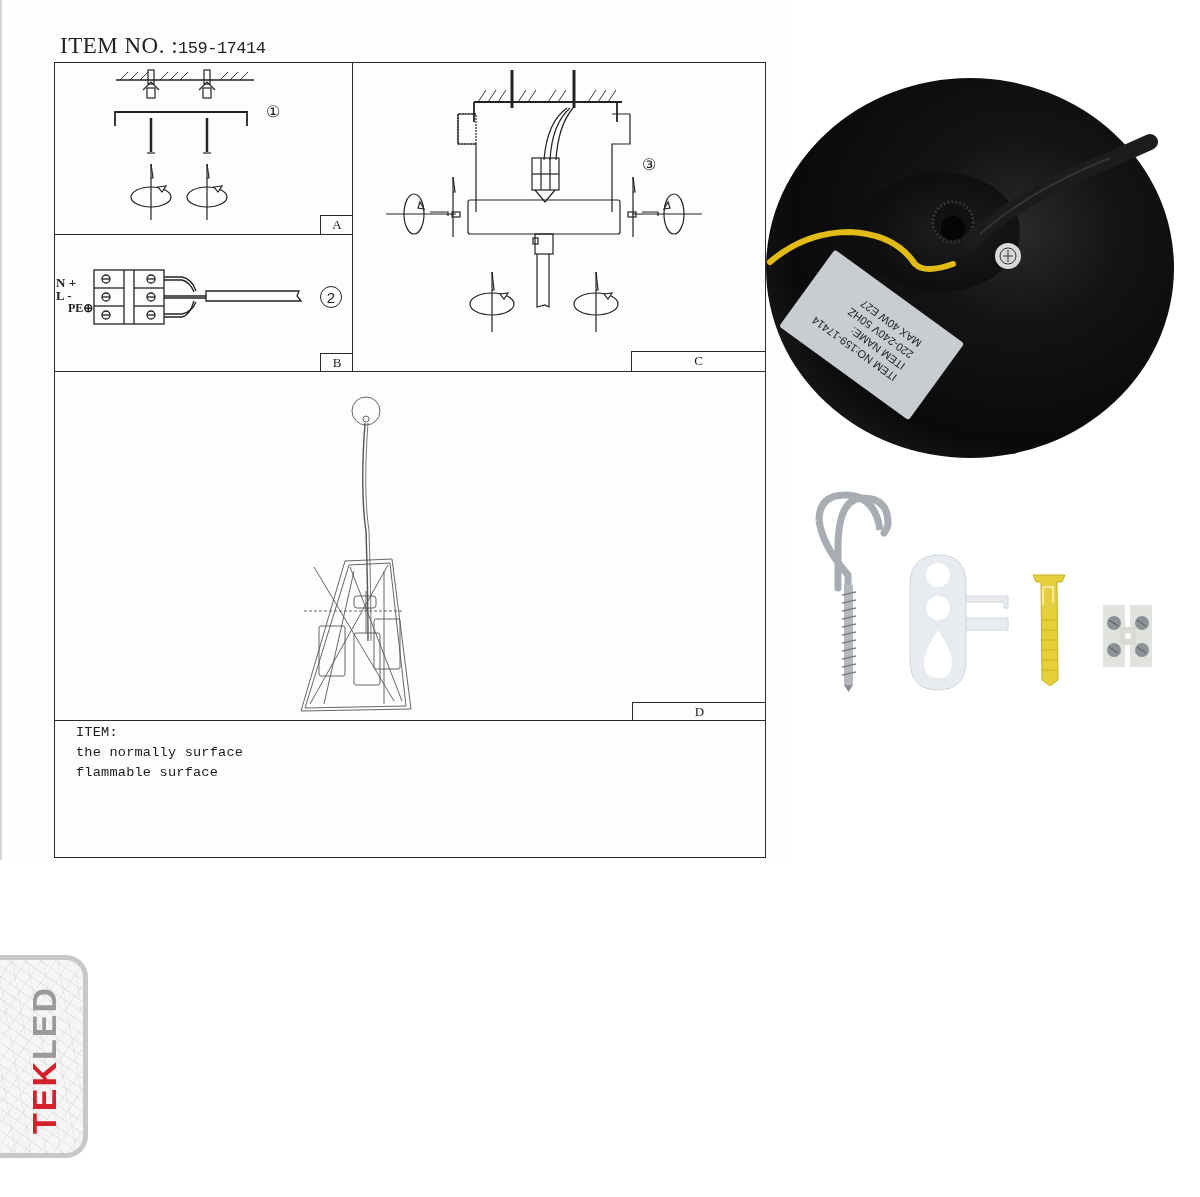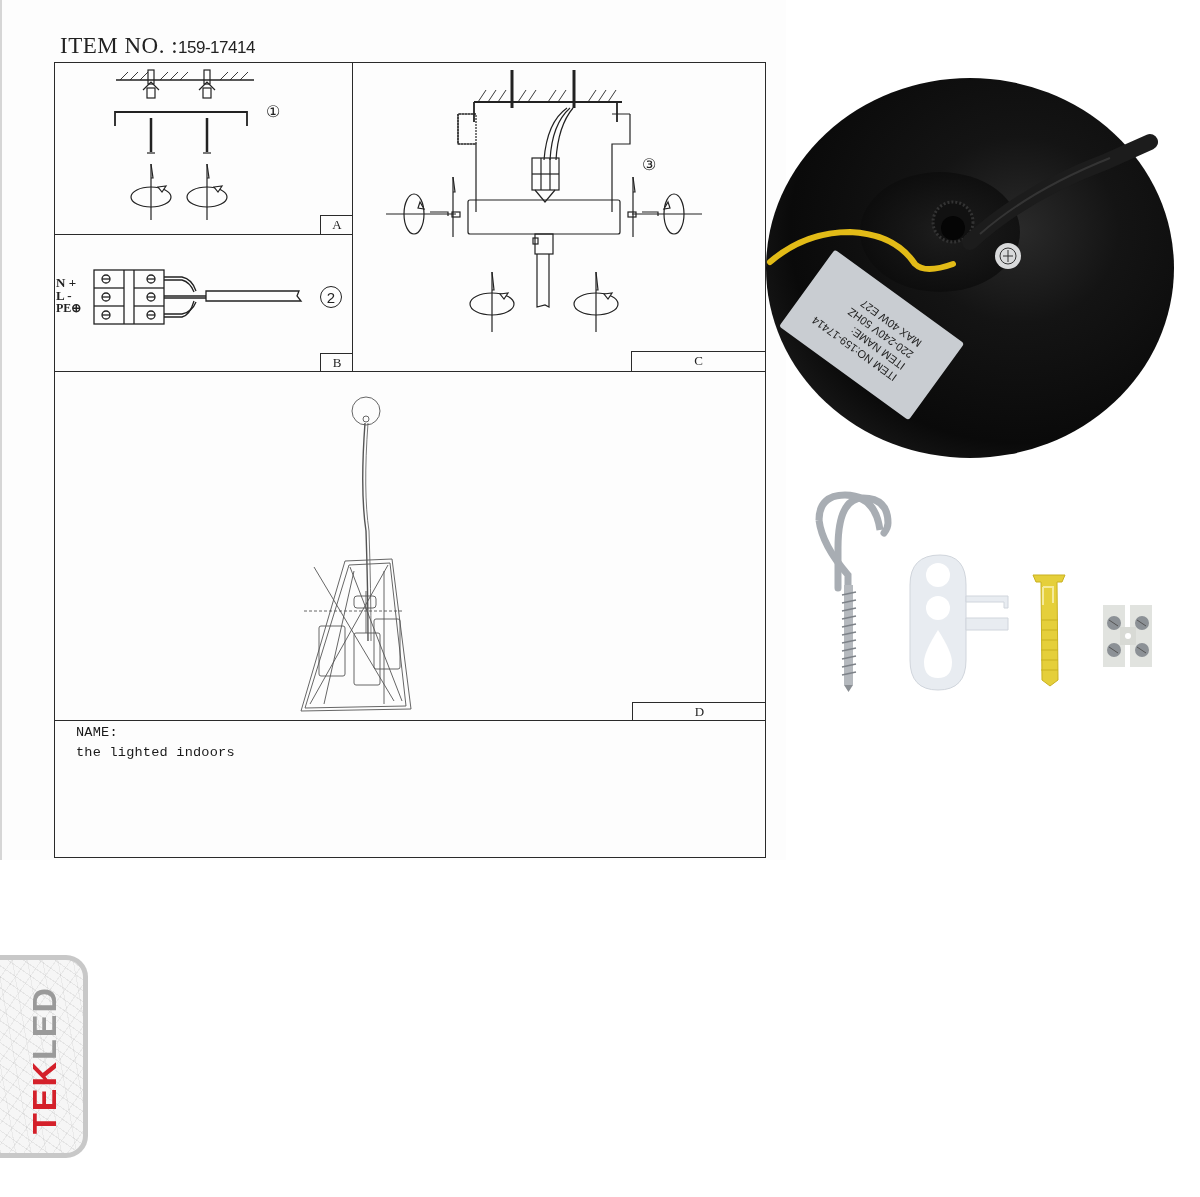--- a/index.html
+++ b/index.html
@@ -13,21 +13,21 @@
       background: #fdfdfd;
       border-left: 2px solid #d6d6d6;
       box-sizing: border-box;
     }
     .model-title {
       position: absolute; left: 58px; top: 33px;
       font-family: "Liberation Serif", serif; font-size: 23px; color: #222;
       letter-spacing: 0.5px; white-space: nowrap;
     }
     .model-title .num {
-      font-family: Liberation Sans, sans-serif; font-size: 17px; letter-spacing: -0.5px;
+      font-family: Liberation Mono, monospace; font-size: 17px; letter-spacing: -0.5px;
     }
     .frame { position: absolute; border: 1.5px solid #2a2a2a; box-sizing: border-box; background: transparent; }
     .panel { position: absolute; box-sizing: border-box; }
     .hline { position: absolute; height: 0; border-top: 1.5px solid #2a2a2a; }
     .vline { position: absolute; width: 0; border-left: 1.5px solid #2a2a2a; }
     .tag {
       position: absolute; border: 1.3px solid #2a2a2a; border-bottom: none; border-right: none;
       box-sizing: border-box; text-align: center;
       font-family: "Liberation Serif", serif; font-size: 13px; color: #222; line-height: 18px;
     }
@@ -113,21 +113,21 @@
         <path d="M 160 125 L 168 124 L 164 130 Z" fill="#fff"></path>
       </g>
     </svg>
     <div style="position:absolute; left:212px; top:40px; font-size:16px; color:#222;">①</div>
     <div class="tag" style="left:266px; top:153px; width:33px; height:19px;">A</div>
   </div>
 
   <div class="panel" style="left:52px; top:234px; width:299px; height:138px;">
     <div style="position:absolute; left:2px; top:42px; font-family:'Liberation Serif',serif; font-size:13px; font-weight:bold; color:#222; line-height:13px;">N +</div>
     <div style="position:absolute; left:2px; top:55px; font-family:'Liberation Serif',serif; font-size:13px; font-weight:bold; color:#222; line-height:13px;">L -</div>
-    <div style="position:absolute; left:2px; top:68px; font-family:'Liberation Serif',serif; font-size:12px; font-weight:bold; color:#222; line-height:13px;">PE⊕</div>
+    <div style="position:absolute; left:14px; top:68px; font-family:'Liberation Serif',serif; font-size:12px; font-weight:bold; color:#222; line-height:13px;">PE⊕</div>
     <svg width="299" height="138">
       <g stroke="#222" fill="none" stroke-width="1.3">
         <rect x="40" y="36" width="70" height="54"></rect>
         <line x1="70" y1="36" x2="70" y2="90"></line>
           <line x1="80" y1="36" x2="80" y2="90"></line>
         <line x1="40" y1="54" x2="70" y2="54"></line>
           <line x1="40" y1="72" x2="70" y2="72"></line>
         <line x1="80" y1="54" x2="110" y2="54"></line>
           <line x1="80" y1="72" x2="110" y2="72"></line>
         <circle cx="52" cy="45" r="4"></circle>
@@ -238,22 +238,23 @@
         <rect x="300" y="262" width="26" height="52" rx="2"></rect>
         <rect x="320" y="248" width="26" height="50" rx="2"></rect>
         <rect x="300" y="225" width="22" height="12" rx="3"></rect>
         <line x1="312" y1="220" x2="312" y2="262"></line>
       </g>
     </svg>
     <div class="tag" style="left:578px; top:331px; width:134px; height:19px;">D</div>
   </div>
 
   <div class="notes">
-    <div class="line">NAME:</div>
-    <div class="line">the lighted indoors</div>
+    <div class="line">ITEM:</div>
+    <div class="line">the normally surface</div>
+    <div class="line">flammable surface</div>
   </div>
 </div>
 
 <div class="photo-lamp">
   <svg width="410" height="380" style="left:0; top:0;">
     <defs>
       <radialGradient id="canopyGrad" cx="62%" cy="40%" r="70%">
         <stop offset="0" stop-color="#2a2a2a"></stop>
         <stop offset="0.35" stop-color="#141414"></stop>
         <stop offset="0.8" stop-color="#0a0a0a"></stop>

